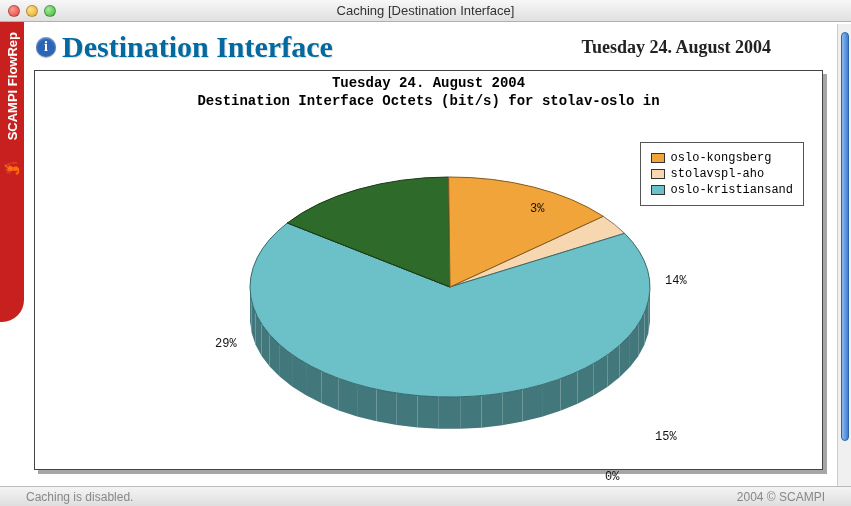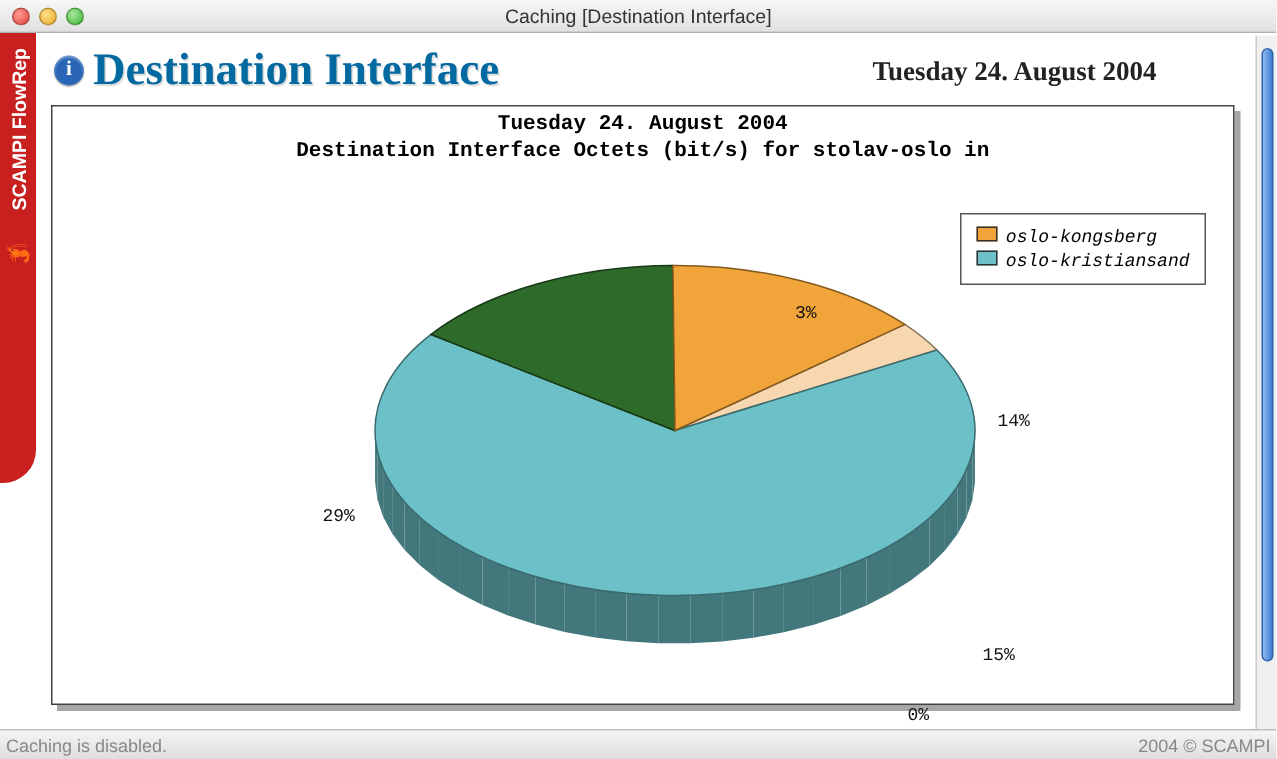--- a/index.html
+++ b/index.html
@@ -117,21 +117,21 @@
   .chart-titlebox .l1 { font-weight: bold; }
   .chart-body { flex: 1; position: relative; }
   .legend {
     position: absolute;
     top: 30px; right: 18px;
     border: 1px solid #555;
     background: #fff;
     padding: 6px 10px;
     font-size: 12px;
   }
-  .legend .row { display: flex; align-items: flex-start; gap: 6px; margin: 2px 0; font-style: italic; }
+  .legend .row { display: flex; align-items: center; gap: 6px; margin: 2px 0; }
   .swatch { width: 14px; height: 10px; border: 1px solid #333; }
   .pie-wrap { position: absolute; left: 200px; top: 35px; width: 430px; height: 290px; }
   .pct-label {
     position: absolute;
     font-family: "Courier New", monospace;
     font-size: 12px;
     color: #111;
   }
   
   .scrollbar {
@@ -152,21 +152,21 @@
   .statusbar {
     position: absolute;
     left: 0; right: 0; bottom: 0; height: 20px;
     background: linear-gradient(#f4f4f4, #dedede);
     border-top: 1px solid #bbb;
     display: flex;
     align-items: center;
     justify-content: space-between;
     font-size: 12px;
     color: #888;
-    padding: 0 4px;
+    padding: 0 26px;
   }
 </style>
 </head>
 <body>
 
 <div class="titlebar">
   <div class="traffic">
     <div class="dot red"></div>
     <div class="dot yel"></div>
     <div class="dot grn"></div>
@@ -236,20 +236,24 @@
                 <path d="M215,140 L213.60374794040774,30.002680622406572 A200,110 0 0 1 368.2088886237957,69.29336293448073 Z" fill="#f0a43a" stroke="rgb(132,90,31)" stroke-width="1"></path>
               </g>
             </svg>
         </div>
         <div class="legend" id="legend">
             <div class="row">
               <span class="swatch" style="background: rgb(240, 164, 58);"></span>
               <span>oslo-kongsberg</span>
             </div>
             <div class="row">
+              <span class="swatch" style="background: rgb(247, 215, 176);"></span>
+              <span>stolavspl-aho</span>
+            </div>
+            <div class="row">
               <span class="swatch" style="background: rgb(107, 193, 199);"></span>
               <span>oslo-kristiansand</span>
             </div>
           </div>
         <div id="labels-layer">
             <div class="pct-label" style="left: 630px; top: 162px;">14%</div>
             <div class="pct-label" style="left: 495px; top: 90px;">3%</div>
             <div class="pct-label" style="left: 180px; top: 225px;">29%</div>
             <div class="pct-label" style="left: 570px; top: 358px;">0%</div>
             <div class="pct-label" style="left: 620px; top: 318px;">15%</div>

